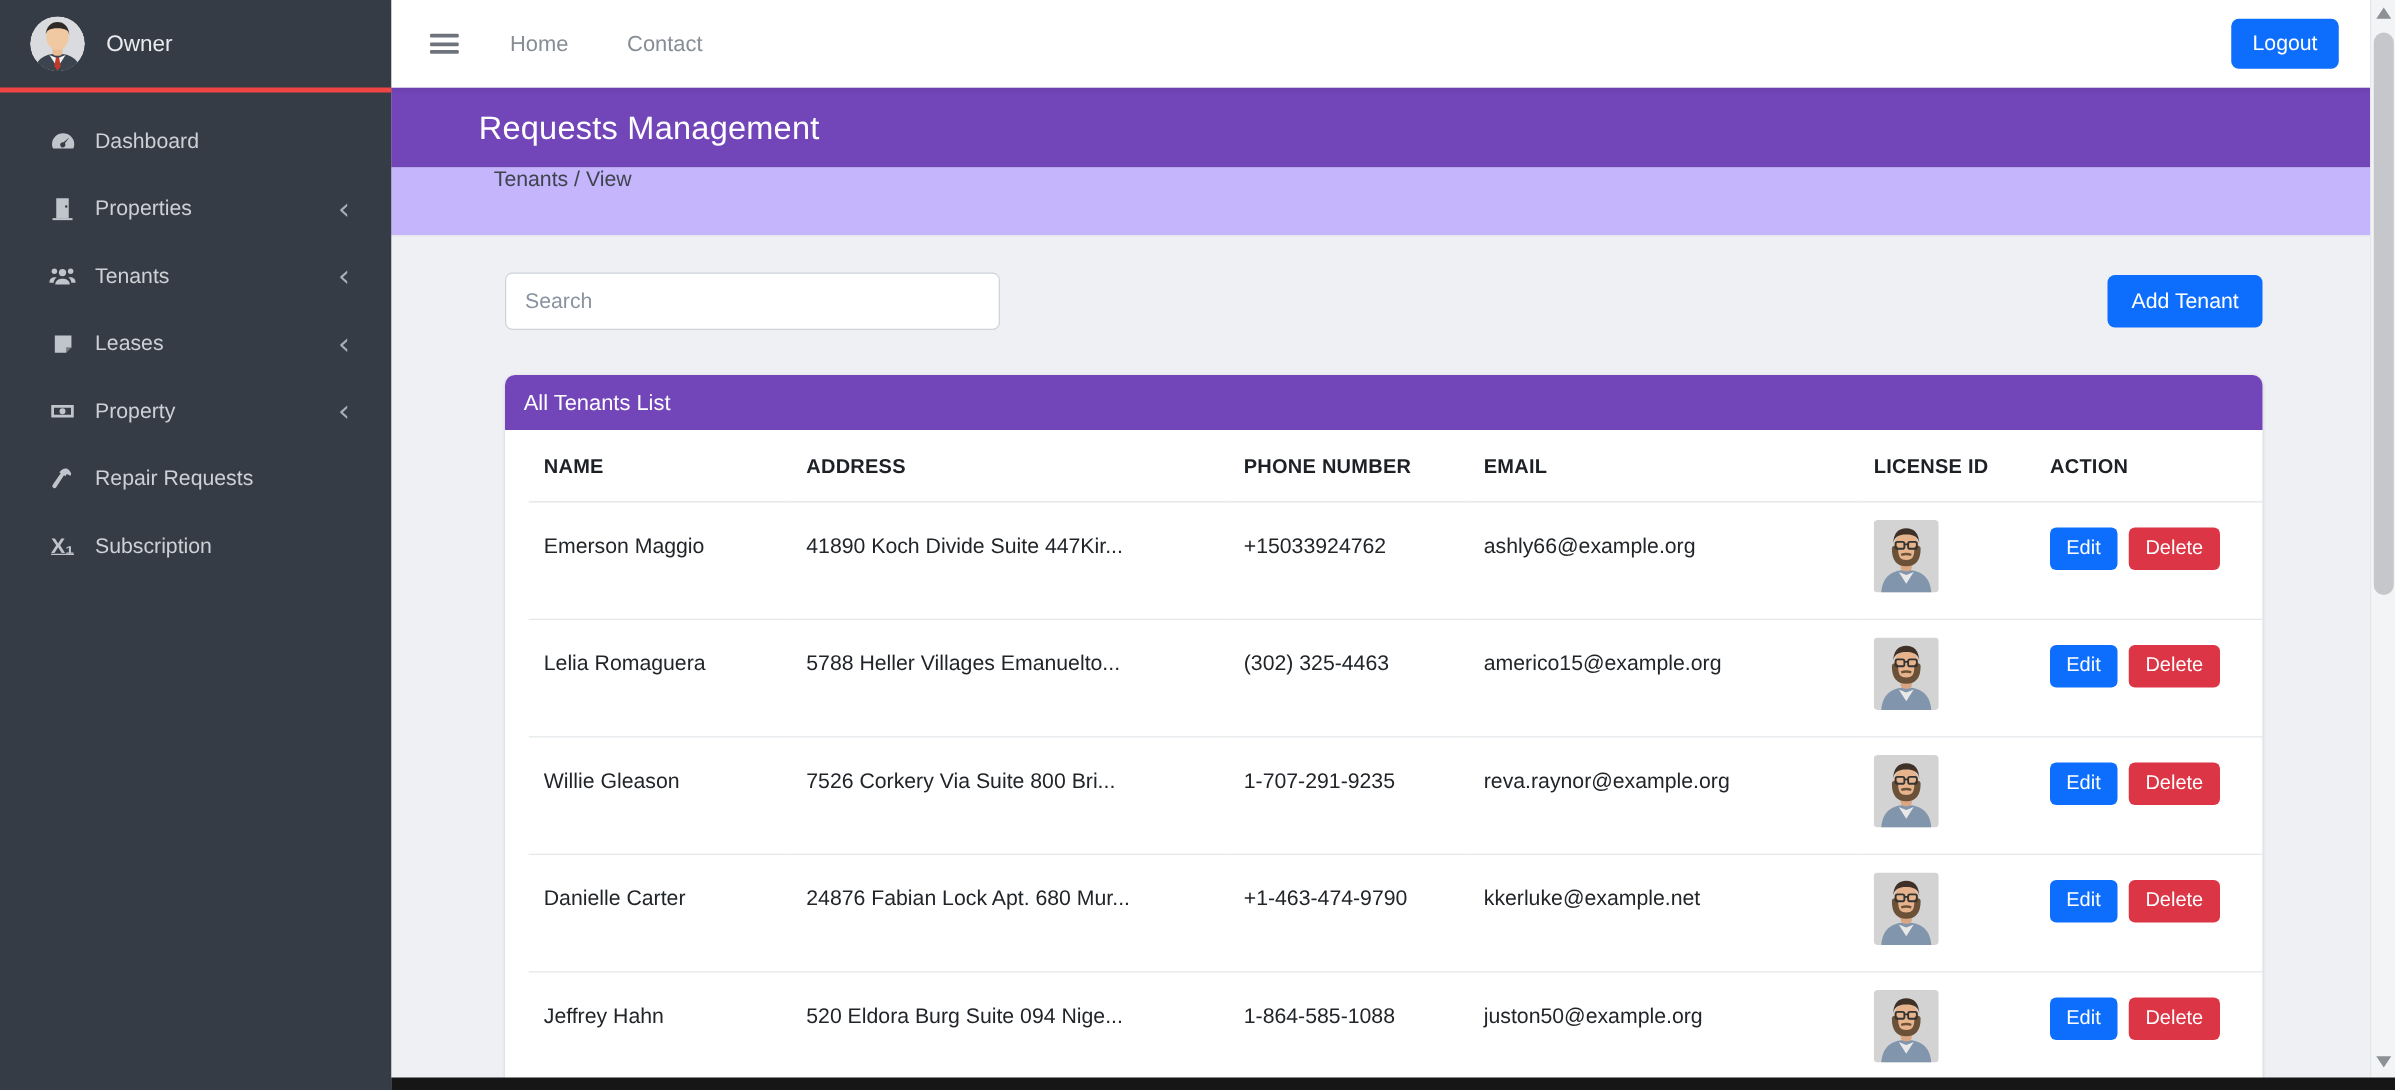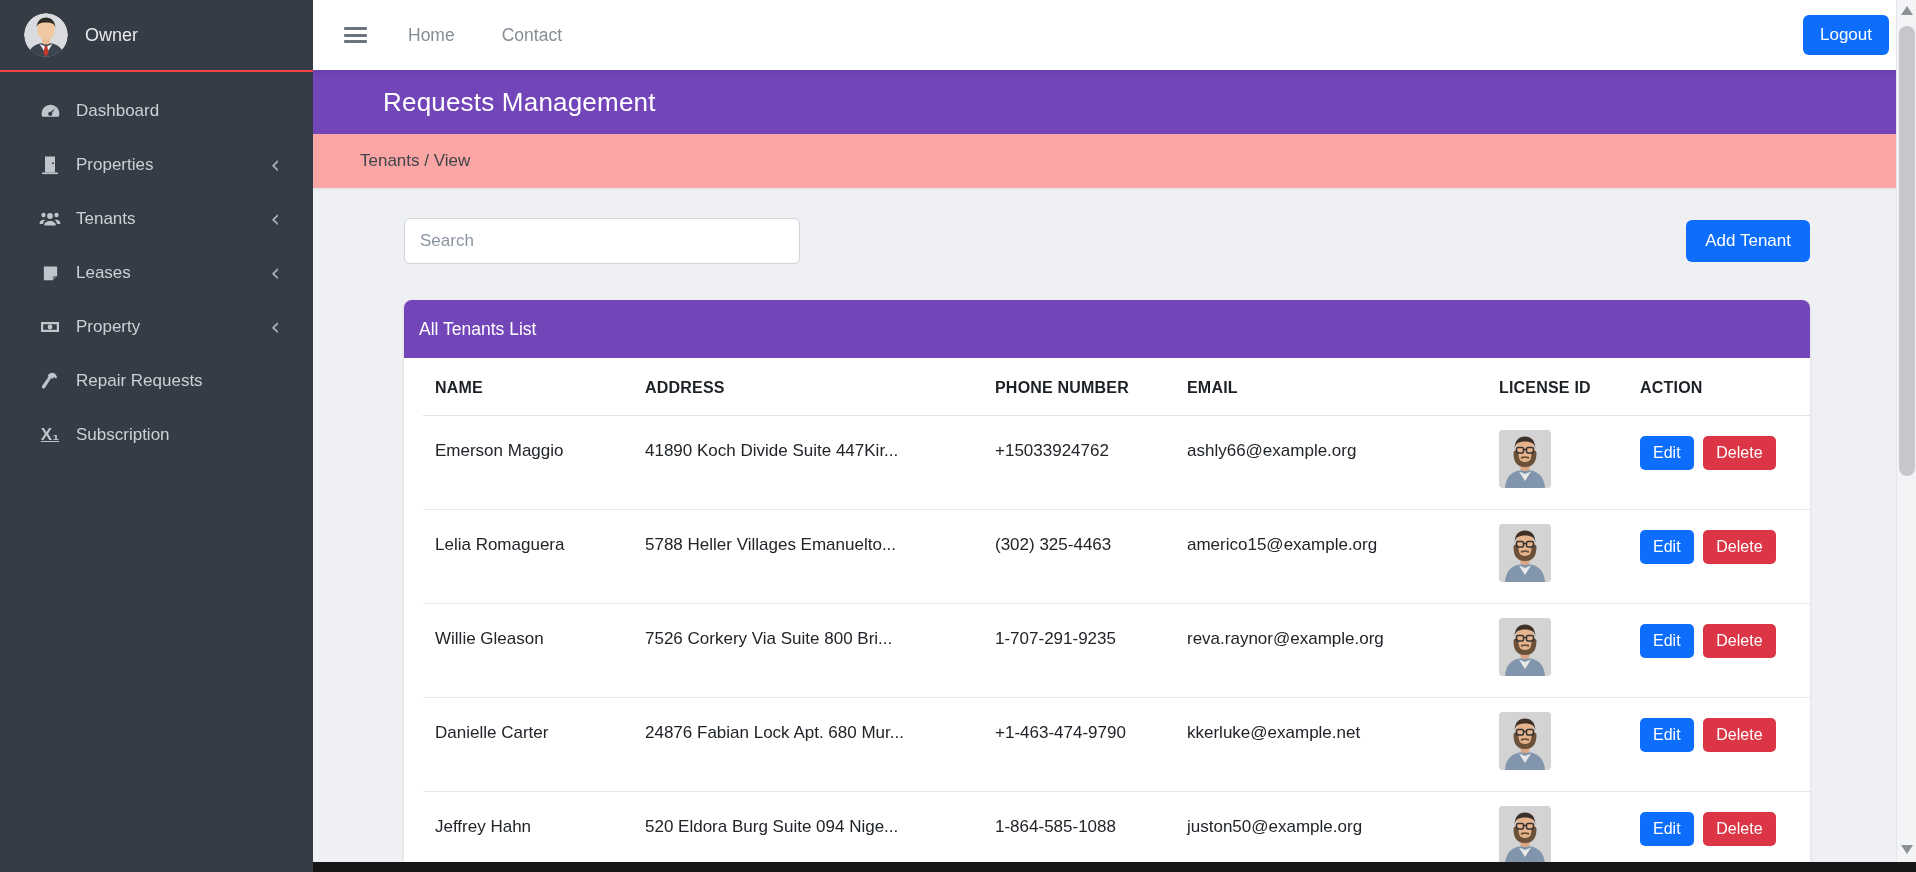--- a/index.html
+++ b/index.html
@@ -3,55 +3,55 @@
 <meta charset="utf-8">
 <style>
   * { box-sizing: border-box; margin: 0; padding: 0; }
   html,body { background:#9aa0a6; }
   .screen{
     position:relative; width:1916px; height:872px; overflow:hidden;
     background:#eef0f4; font-family:"Liberation Sans",sans-serif;
   }
   
   .sidebar{ position:absolute; left:0; top:0; width:313px; height:872px; background:#363c46; z-index:5;}
-  .user-block{ display:flex; align-items:center; gap:17px; padding:13px 0 13px 24px; border-bottom:2px solid #ef4444;}
+  .user-block{ display:flex; align-items:center; gap:17px; padding:13px 0 13px 24px; border-bottom:4px solid #ef4444;}
   .avatar{ width:44px; height:44px; border-radius:50%; overflow:hidden; flex:0 0 auto;}
   .user-name{ color:#e9ebee; font-size:18px; }
   .side-nav{ padding-top:12px; }
   .side-item{ display:flex; align-items:center; height:54px; padding-left:37px; color:#ccd1d6; font-size:17px; cursor:pointer;}
   .side-item .s-icon{ width:26px; margin-right:13px; color:#bfc5cb; display:flex; align-items:flex-start; justify-content:center;text-decoration:underline;}
   .side-item svg{ display:block; }
   .chev{ margin-left:auto; margin-right:33px; font-size:24px; line-height:1; color:#aab0b7; font-family:"DejaVu Sans",sans-serif;}
   .sub-glyph{ font-weight:bold; font-size:17px; color:#bfc5cb; letter-spacing:0;}
   
   .topnav{ position:absolute; left:313px; top:0; width:1583px; height:70px; background:#ffffff;
            display:flex; align-items:center; box-shadow:0 2px 5px rgba(0,0,0,.09); z-index:4;}
   .hamburger{ margin-left:31px; width:23px; cursor:pointer;}
   .hamburger span{ display:block; height:3px; background:#6e747c; margin:3.5px 0; border-radius:1px;}
   .nav-links{ display:flex; gap:47px; margin-left:41px;}
   .nav-link{ color:#868d95; font-size:17.5px; cursor:pointer;}
-  .logout-btn{ margin-left:auto; margin-right:7px; background:#0d6efd; color:#fff; border:none; border-radius:6px;
+  .logout-btn{ margin-left:auto; margin-right:25px; background:#0d6efd; color:#fff; border:none; border-radius:6px;
                padding:10px 17px; font-size:17px; font-family:inherit; cursor:pointer;}
   
   .page-band{ position:absolute; left:313px; top:70px; width:1583px; height:64px; background:#7245b9;
               display:flex; align-items:center; padding-left:70px;}
   .page-title{ color:#ffffff; font-size:26px; font-weight:500; letter-spacing:.2px;}
-  .crumb-bar{ position:absolute; left:313px; top:134px; width:1583px; height:54px; background:#fca5a5;
-              display:flex; align-items:center; padding-left:47px; box-shadow:0 1px 2px rgba(0,0,0,.07);}
+  .crumb-bar{ position:absolute; left:313px; top:134px; width:1583px; height:54px; background:#c4b5fd;
+              display:flex; align-items:flex-start; padding-left:82px; box-shadow:0 1px 2px rgba(0,0,0,.07);}
   .crumb{ color:#3e444c; font-size:17px; cursor:pointer;}
   
   .content{ position:absolute; left:313px; top:188px; width:1583px; height:684px; padding:30px 86px 0 91px;}
   .toolbar{ display:flex; align-items:center; justify-content:space-between;}
   .search-input{ width:396px; height:46px; border:1px solid #ced4da; border-radius:6px; background:#fff;
                  font-size:17px; font-family:inherit; color:#212529; padding:0 15px; outline:none;}
   .search-input::placeholder{ color:#8a93a0;}
   .add-btn{ background:#0d6efd; color:#fff; border:none; border-radius:6px; padding:11px 19px;
             font-size:17px; font-family:inherit; cursor:pointer;}
   .card{ margin-top:36px; background:#fff; border-radius:8px; box-shadow:0 1px 3px rgba(0,0,0,.13);}
-  .card-header{ background:#7245b9; border-radius:8px 8px 0 0; height:58px; display:flex; align-items:center;
+  .card-header{ background:#7245b9; border-radius:8px 8px 0 0; height:44px; display:flex; align-items:center;
                 padding-left:15px; color:#fff; font-size:17.5px;}
   .card-body{ padding-left:19px;}
   table{ border-collapse:collapse; table-layout:fixed; width:1387px;}
   col.c-name{width:210px;} col.c-addr{width:350px;} col.c-phone{width:192px;}
   col.c-email{width:312px;} col.c-lic{width:141px;} col.c-act{width:182px;}
   th{ text-align:left; padding:21px 12px 18px; font-size:16px; font-weight:700; color:#1d2126;
       border-bottom:1px solid #dfe3e7; letter-spacing:.2px;}
   tbody tr{ height:94px; border-bottom:1px solid #e4e8eb;}
   td{ vertical-align:top; padding:25px 12px 0; font-size:17px; color:#212529; white-space:nowrap; overflow:hidden;}
   td.lic-cell{ padding-top:14px;}

